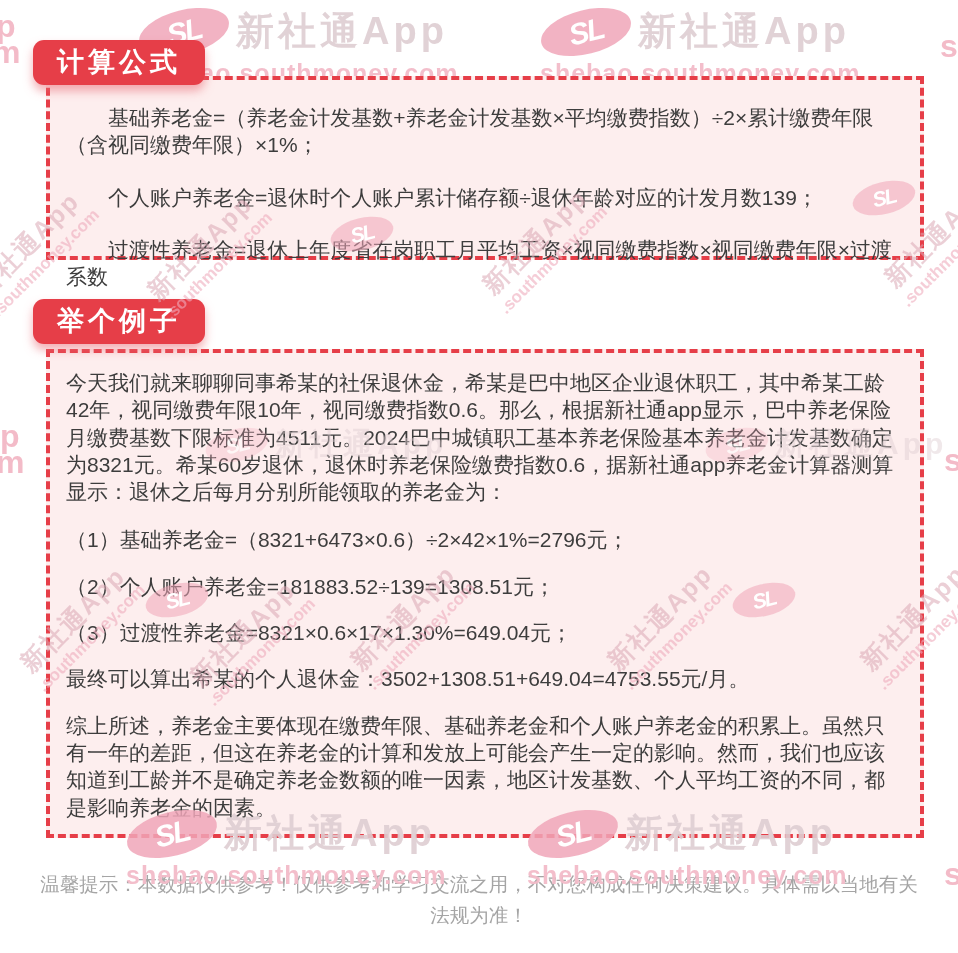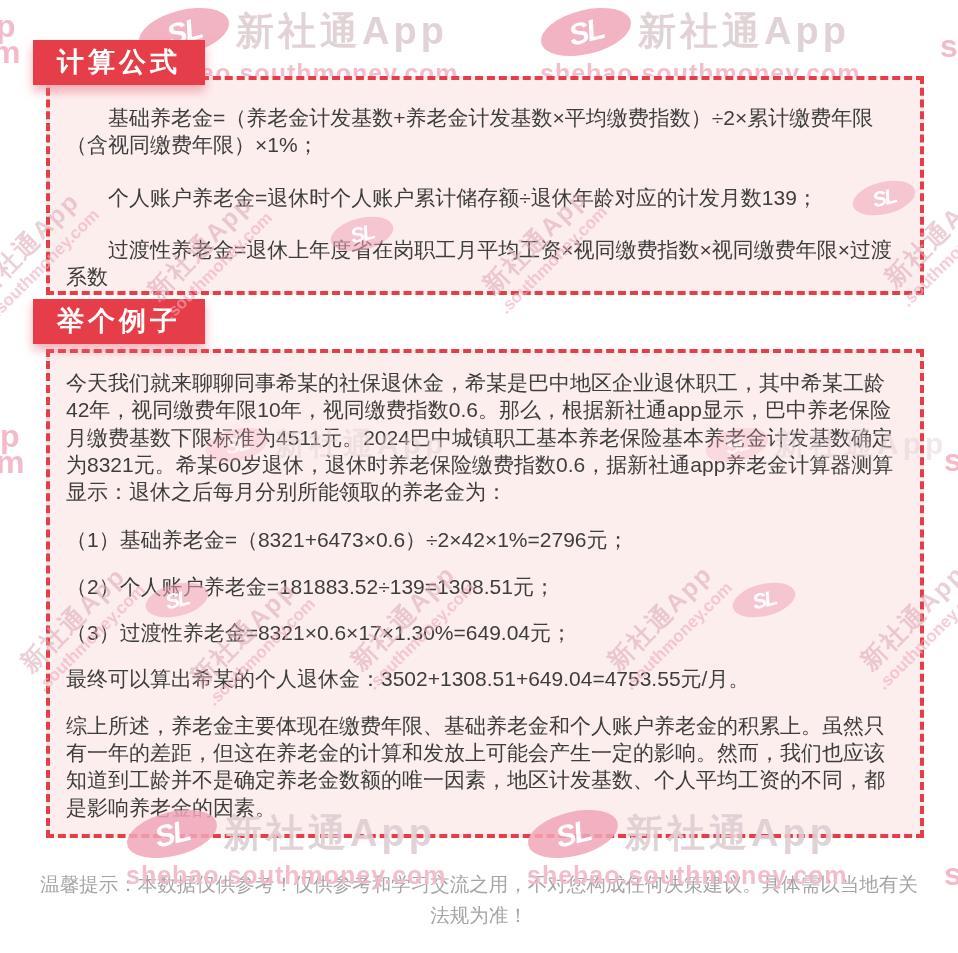--- a/index.html
+++ b/index.html
@@ -43,33 +43,34 @@
   .wm-edge { position: absolute; font-size: 32px; font-weight: bold; color: rgba(240,170,186,0.8); }
 
   
   .badge {
     position: absolute; z-index: 3;
     width: 172px; height: 45px; line-height: 45px;
     background: #e63e48; color: #ffffff;
     font-size: 27px; font-weight: bold; letter-spacing: 4px;
     text-align: center;
     box-shadow: 0 6px 10px rgba(233,110,120,0.55);
+    border-radius: 11px;
   }
   #badge-formula { left: 33px; top: 40px; }
   #badge-example { left: 33px; top: 299px; }
 
   .dash-box {
     position: absolute; z-index: 2;
     left: 46px; width: 878px;
     border: 4px dashed #e63e48;
     background: #fdeeee;
     padding: 16px 16px 0 16px;
     font-size: 21px; line-height: 1.3;
   }
-  #box-formula { top: 76px; height: 219px; padding-top: 24px; }
+  #box-formula { top: 76px; height: 184px; padding-top: 24px; }
   #box-example { top: 349px; height: 489px; }
 
   #box-formula p { text-indent: 2em; margin-bottom: 25px; }
   #box-example p { margin-bottom: 19px; }
   #box-example .intro { margin-bottom: 21px; }
 
   .disclaimer {
     position: absolute; z-index: 2;
     left: 0; right: 0; top: 869px;
     text-align: center;

